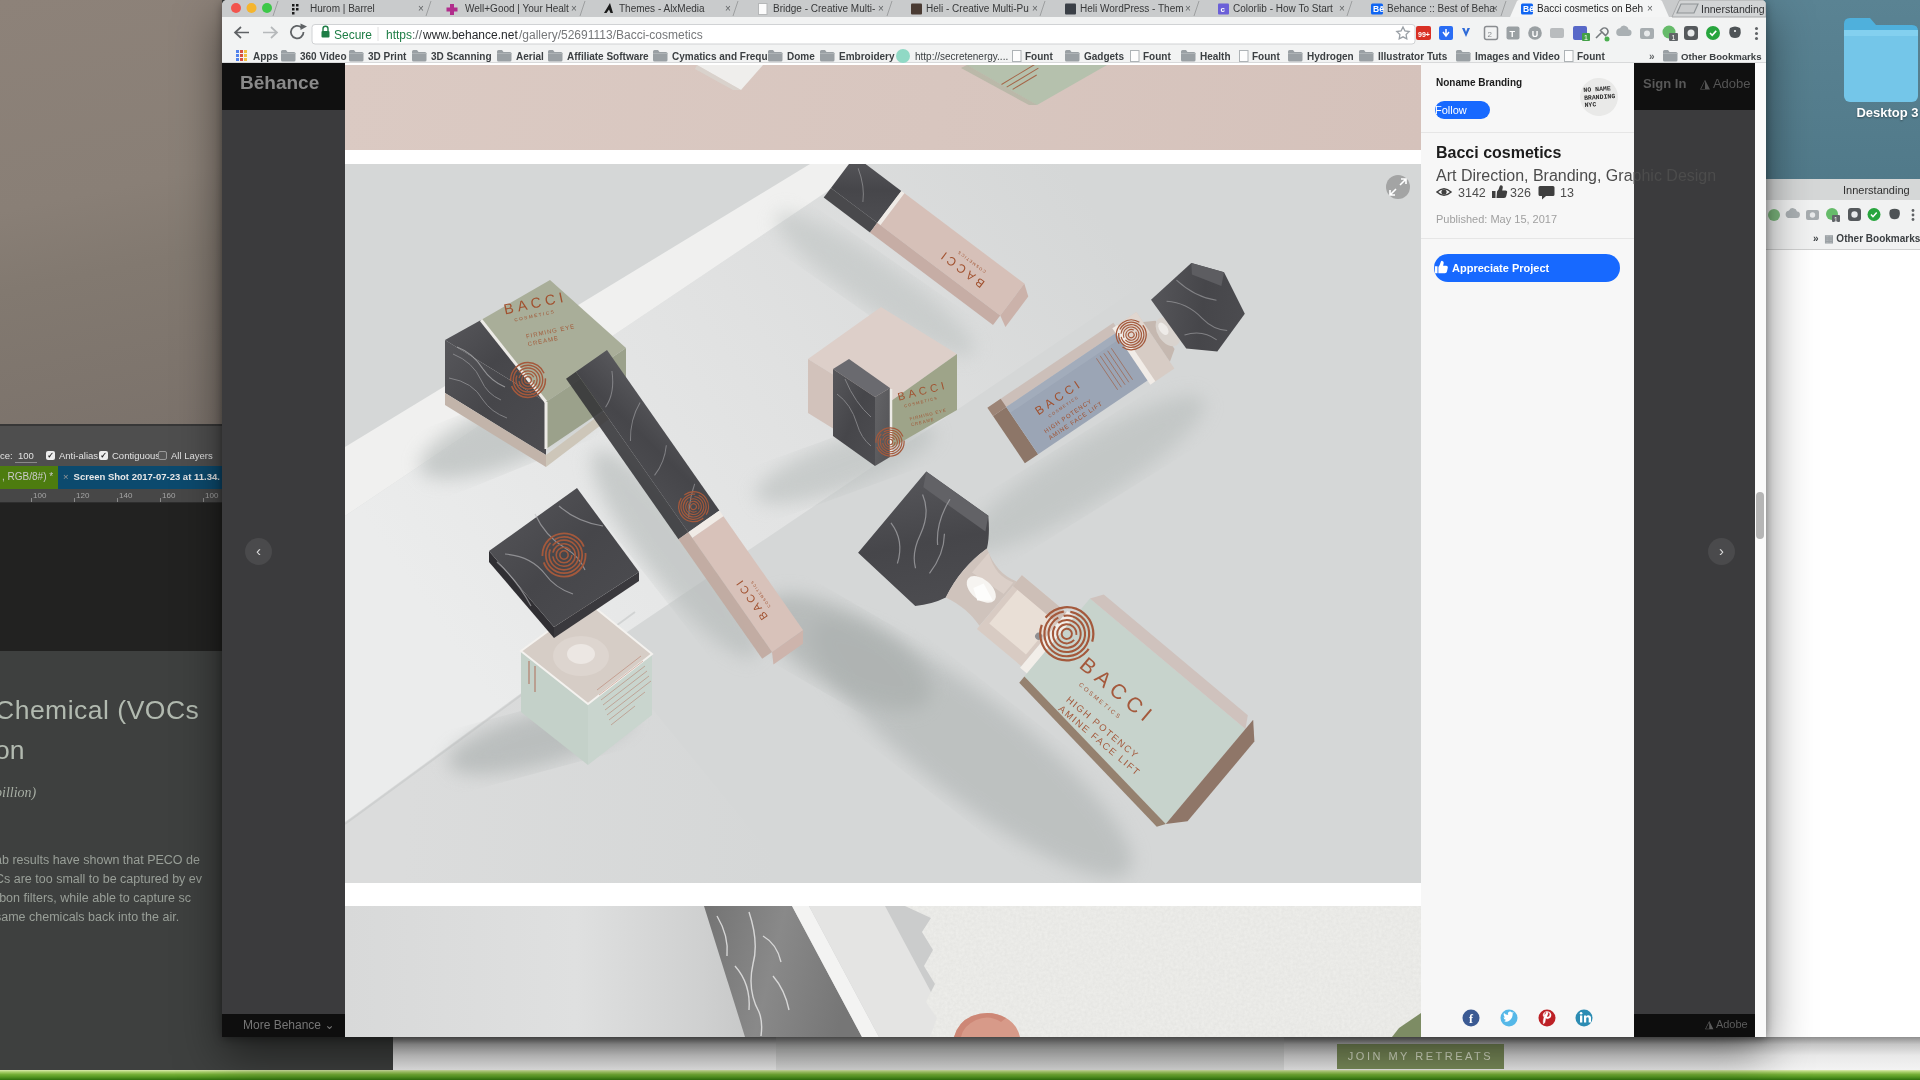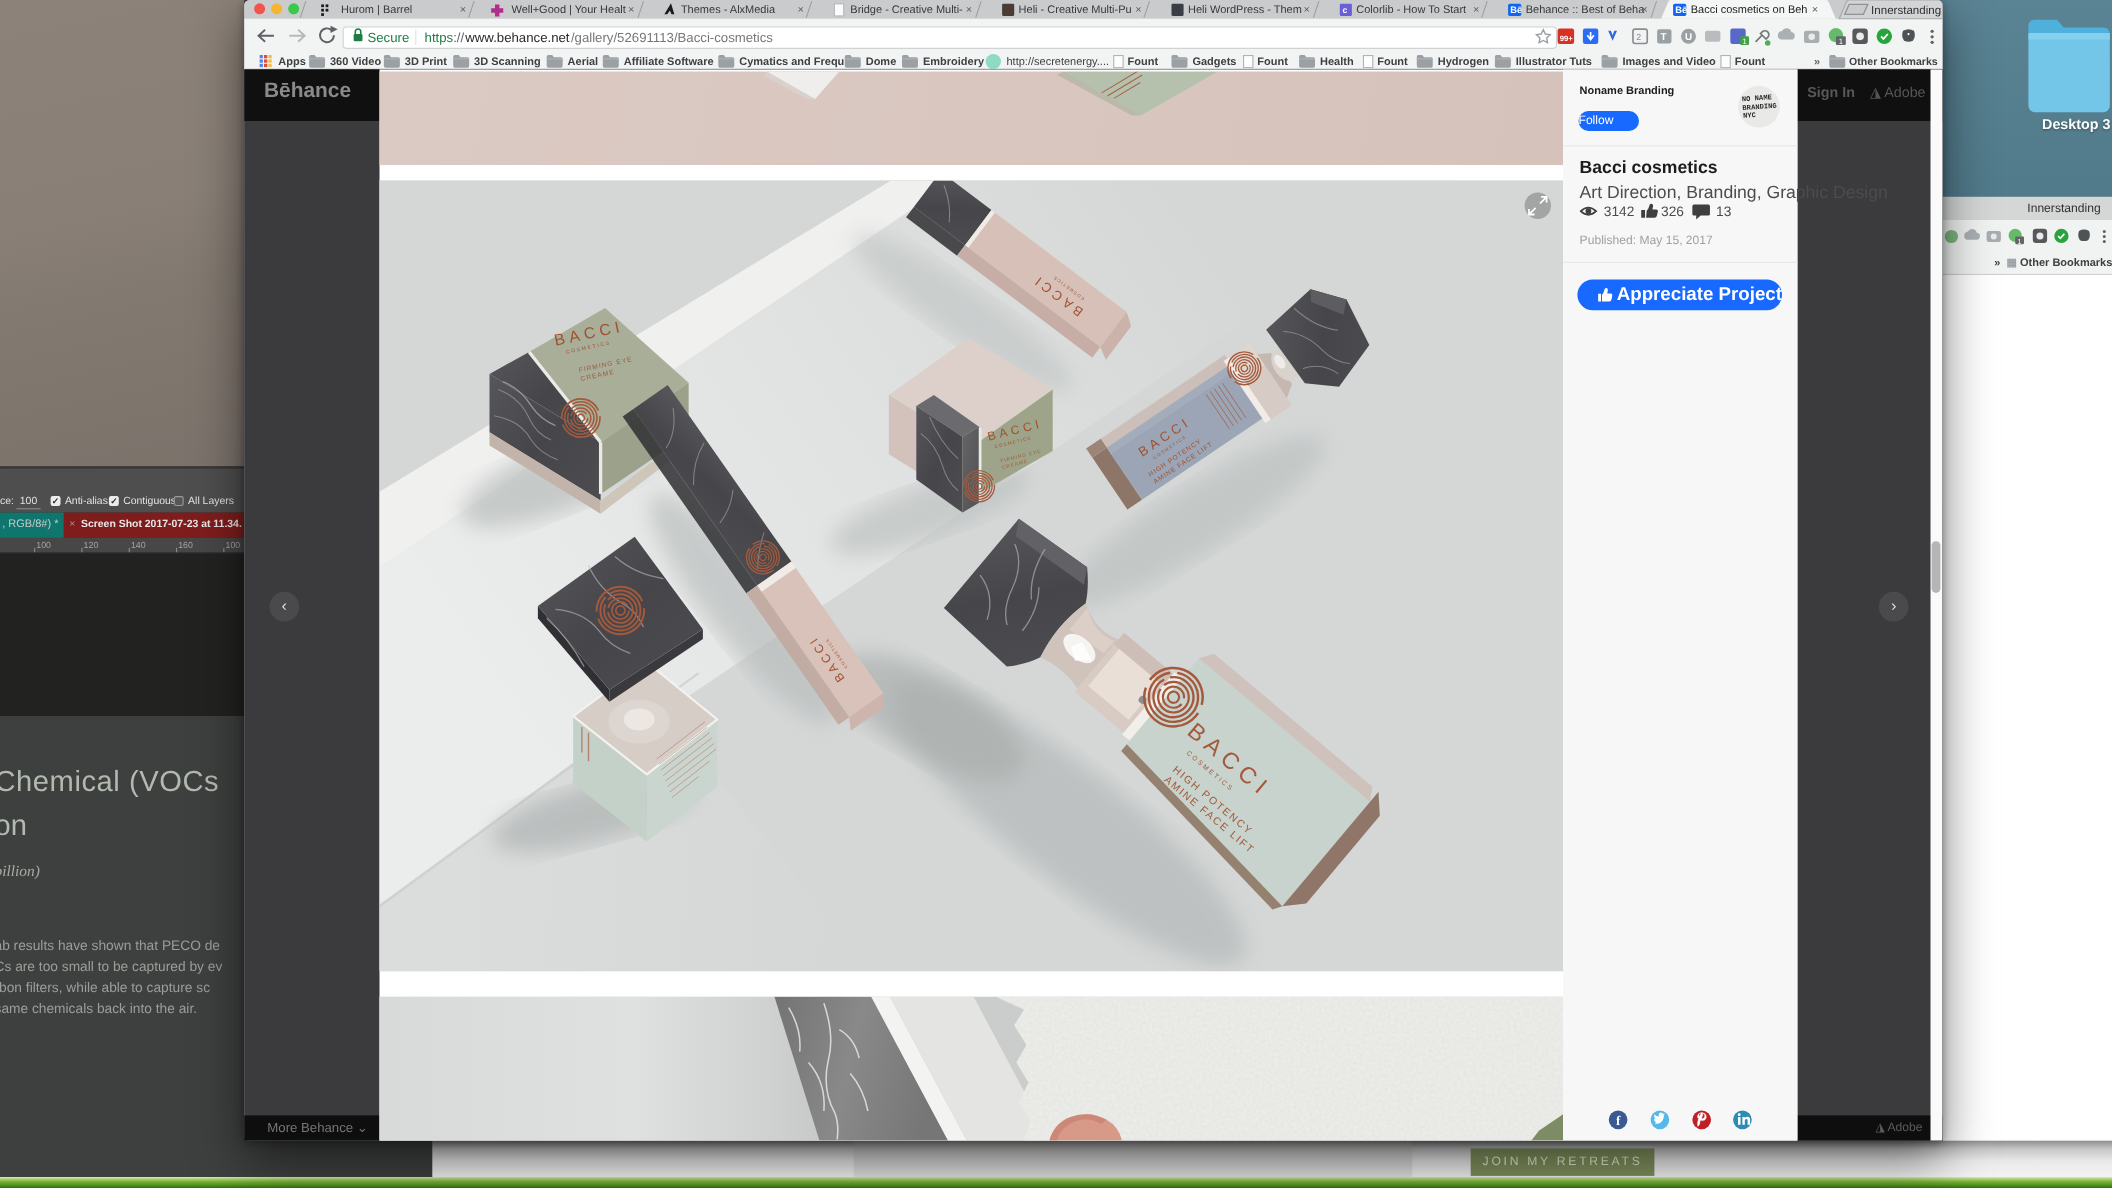--- a/index.html
+++ b/index.html
@@ -30,22 +30,22 @@
       <span class="abs" style="left:15px;top:1px;border-bottom:1px solid #8a8a8a;padding:0 3px 1px 3px;">100</span>
       <span class="abs" style="left:46px;top:2px;width:9px;height:9px;background:#ececec;border-radius:2px;color:#222;font-size:8px;line-height:9px;text-align:center;font-weight:bold;">✓</span>
       <span class="abs" style="left:59px;top:1px;">Anti-alias</span>
       <span class="abs" style="left:99px;top:2px;width:9px;height:9px;background:#ececec;border-radius:2px;color:#222;font-size:8px;line-height:9px;text-align:center;font-weight:bold;">✓</span>
       <span class="abs" style="left:112px;top:1px;">Contiguous</span>
       <span class="abs" style="left:158px;top:2px;width:9px;height:9px;background:#565656;border:1px solid #9a9a9a;border-radius:2px;"></span>
       <span class="abs" style="left:171px;top:1px;">All Layers</span>
     </div>
 
     <div class="abs" style="left:0;top:466px;width:222px;height:23px;background:#3b3b3b;">
-      <div class="abs" style="left:0;top:0;width:58px;height:23px;background:#0f766e;color:#c9c9c9;font-size:10px;line-height:22px;padding-left:2px;">, RGB/8#) *</div>
-      <div class="abs" style="left:58px;top:0;width:180px;height:23px;background:#7f1d1d;color:#e8e8e8;font-size:9.5px;line-height:22px;white-space:nowrap;overflow:hidden;"><span style="color:#9a9a9a;padding:0 5px;">×</span><b style="font-weight:bold;">Screen Shot 2017-07-23 at 11.34.</b></div>
+      <div class="abs" style="left:0;top:0;width:58px;height:23px;background:#4d7c0f;color:#c9c9c9;font-size:10px;line-height:22px;padding-left:2px;">, RGB/8#) *</div>
+      <div class="abs" style="left:58px;top:0;width:180px;height:23px;background:#0c4a6e;color:#e8e8e8;font-size:9.5px;line-height:22px;white-space:nowrap;overflow:hidden;"><span style="color:#9a9a9a;padding:0 5px;">×</span><b style="font-weight:bold;">Screen Shot 2017-07-23 at 11.34.</b></div>
     </div>
 
     <div class="abs" style="left:0;top:489px;width:230px;height:14px;background:#474747;border-bottom:1px solid #2e2e2e;color:#a5a5a5;font-size:8px;white-space:nowrap;overflow:hidden;">
       <span class="abs" style="left:33px;top:2px;">100</span>
         <span class="abs" style="left:76px;top:2px;">120</span>
         <span class="abs" style="left:119px;top:2px;">140</span>
         <span class="abs" style="left:162px;top:2px;">160</span>
         <span class="abs" style="left:205px;top:2px;">100</span>
       <div class="abs" style="left:31px;top:9px;width:1px;height:5px;background:#8a8a8a;"></div>
       <div class="abs" style="left:74px;top:9px;width:1px;height:5px;background:#8a8a8a;"></div>
@@ -619,21 +619,21 @@
                 <circle cx="8" cy="8" r="2.6"></circle>
               <text x="22" y="12.5" font-size="12.5" fill="#4c4c4c">3142</text>
               <path d="M56 7 h3.5 v7 H56 z M60.5 14 h7.5 q2 0 2.3 -2 l.9 -4 q.2 -1.6 -1.6 -1.6 h-3.4 l.6 -3 q.3 -1.9 -1.5 -2.2 q-1.2 -.2 -1.6 1 l-1.2 3.4 -1.5 2z"></path>
               <text x="74" y="12.5" font-size="12.5" fill="#4c4c4c">326</text>
               <path d="M104 2 h13 q1.5 0 1.5 1.5 v7 q0 1.5 -1.5 1.5 h-7 l-4 3.5 v-3.5 h-2 q-1.5 0 -1.5 -1.5 v-7 q0 -1.5 1.5 -1.5 z"></path>
               <text x="124" y="12.5" font-size="12.5" fill="#4c4c4c">13</text>
             </g>
           </svg>
           <div class="abs" style="left:15px;top:150px;font-size:11px;color:#a0a0a0;">Published: May 15, 2017</div>
           <div class="abs" style="left:0;top:175px;width:213px;height:1px;background:#e6e6e6;"></div>
-          <div class="abs" style="left:13px;top:191px;width:186px;height:28px;background:#1769ff;border-radius:14px;color:#fff;font-size:17px;font-weight:bold;text-align:right;line-height:28px;"><svg style="vertical-align:-2px;margin-right:4px;" width="14" height="14" viewBox="0 0 16 16">
+          <div class="abs" style="left:13px;top:191px;width:186px;height:28px;background:#1769ff;border-radius:14px;color:#fff;font-size:11px;font-weight:bold;text-align:left;line-height:28px;"><svg style="vertical-align:-2px;margin-right:4px;" width="14" height="14" viewBox="0 0 16 16">
                 <path d="M1 7 h3 v8 H1 z M5 15 h7.5 q2 0 2.3 -2 l1 -4.5 q.2 -1.8 -1.8 -1.8 h-3.6 l.7 -3.4 q.3 -2 -1.6 -2.3 q-1.3 -.2 -1.7 1.1 l-1.3 3.7 -1.5 2.2 z" fill="#fff"></path>
               </svg>Appreciate Project</div>
 
           <svg class="abs" id="social" style="left:0;top:941px;" width="213" height="30" viewBox="0 0 213 30">
             <circle cx="50" cy="14" r="8.5" fill="#3b5a93"></circle>
               <text x="48" y="19" font-size="12" fill="#fff" font-family="Liberation Serif, serif" font-weight="bold">f</text>
             <circle cx="88" cy="14" r="8.5" fill="#55b8e8"></circle>
               <path d="M83.5 17.5 q5 1 7.5 -4 q1 -2.5 .5 -4 l1.5 -1 -2 0 -1.5 -1 q-2 -.5 -2.5 1.5 q-.3 1.5 .5 2 q-3 0 -4.5 -2 q-1 2.5 1 4.5 q-1 0 -1.5 -.5 q0 2.5 2.5 3 q-1.5 .8 -1.5 1.5 z" fill="#fff"></path>
             <circle cx="126" cy="14" r="8.5" fill="#bd2126"></circle>
               <path d="M125.8 7.5 q4 0 4.3 3.2 q.3 3.5 -3.3 4 q-1.3 .1 -2 -.6 l-.9 4.4 -1.5 1.5 -.2 -3 1.3 -6 q-.6 -2.5 1.2 -3.2 q1.8 -.6 2.2 1 q.3 1.3 -.8 3 q-.5 1 .5 1.2 q1.8 .2 2.2 -2.2 q.4 -2.8 -2.8 -3 q-3.4 -.1 -3.8 2.8 q-.2 1.3 .5 2.1" fill="#fff" stroke="#fff" stroke-width="0.4"></path>

